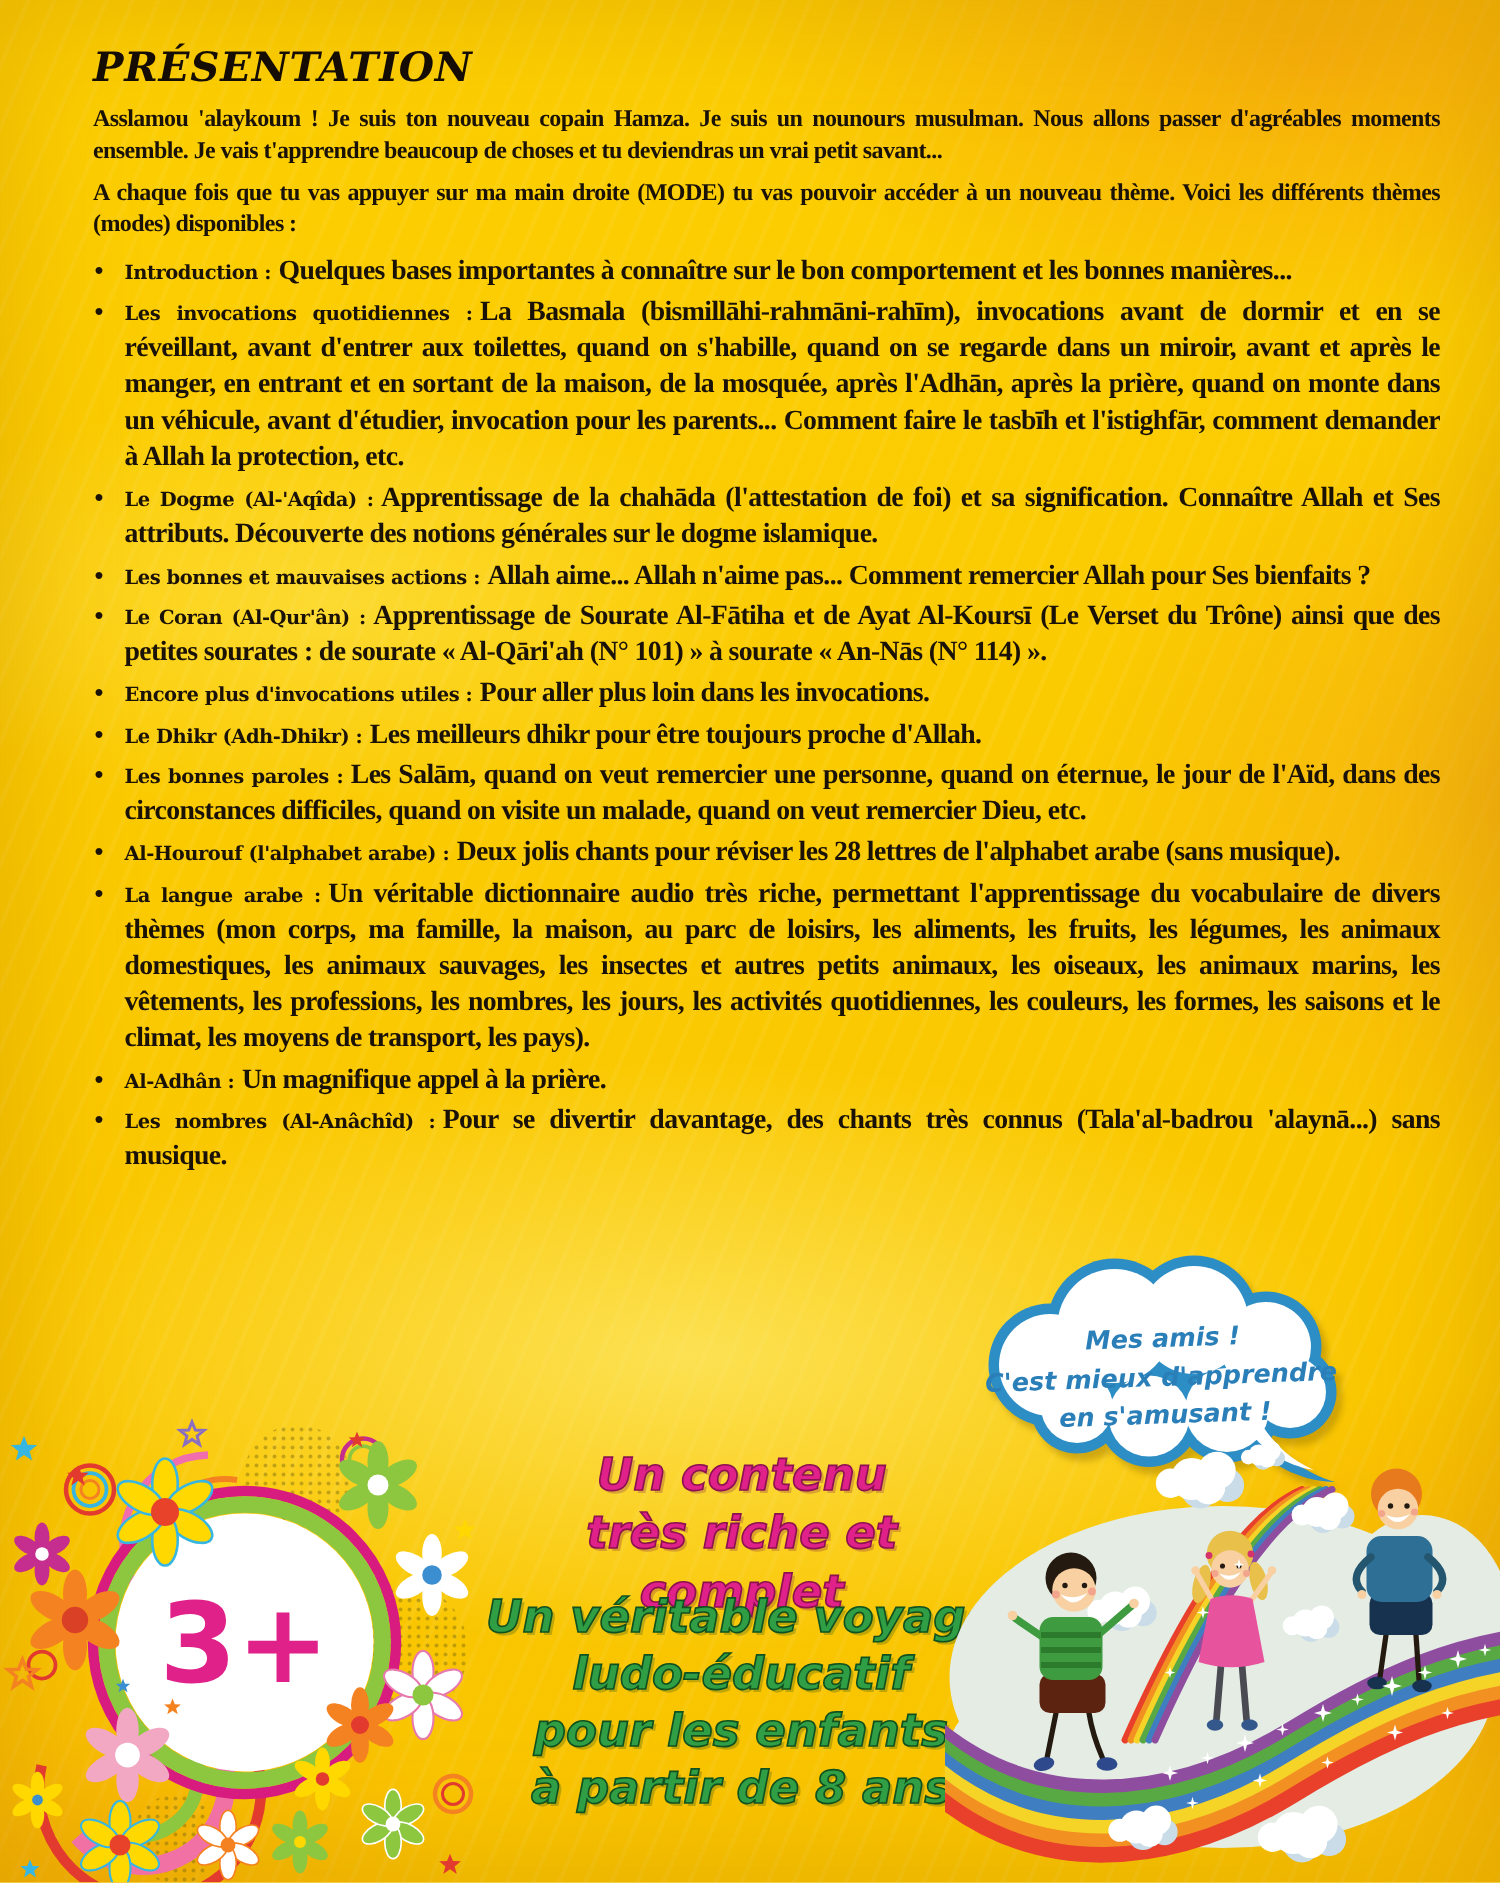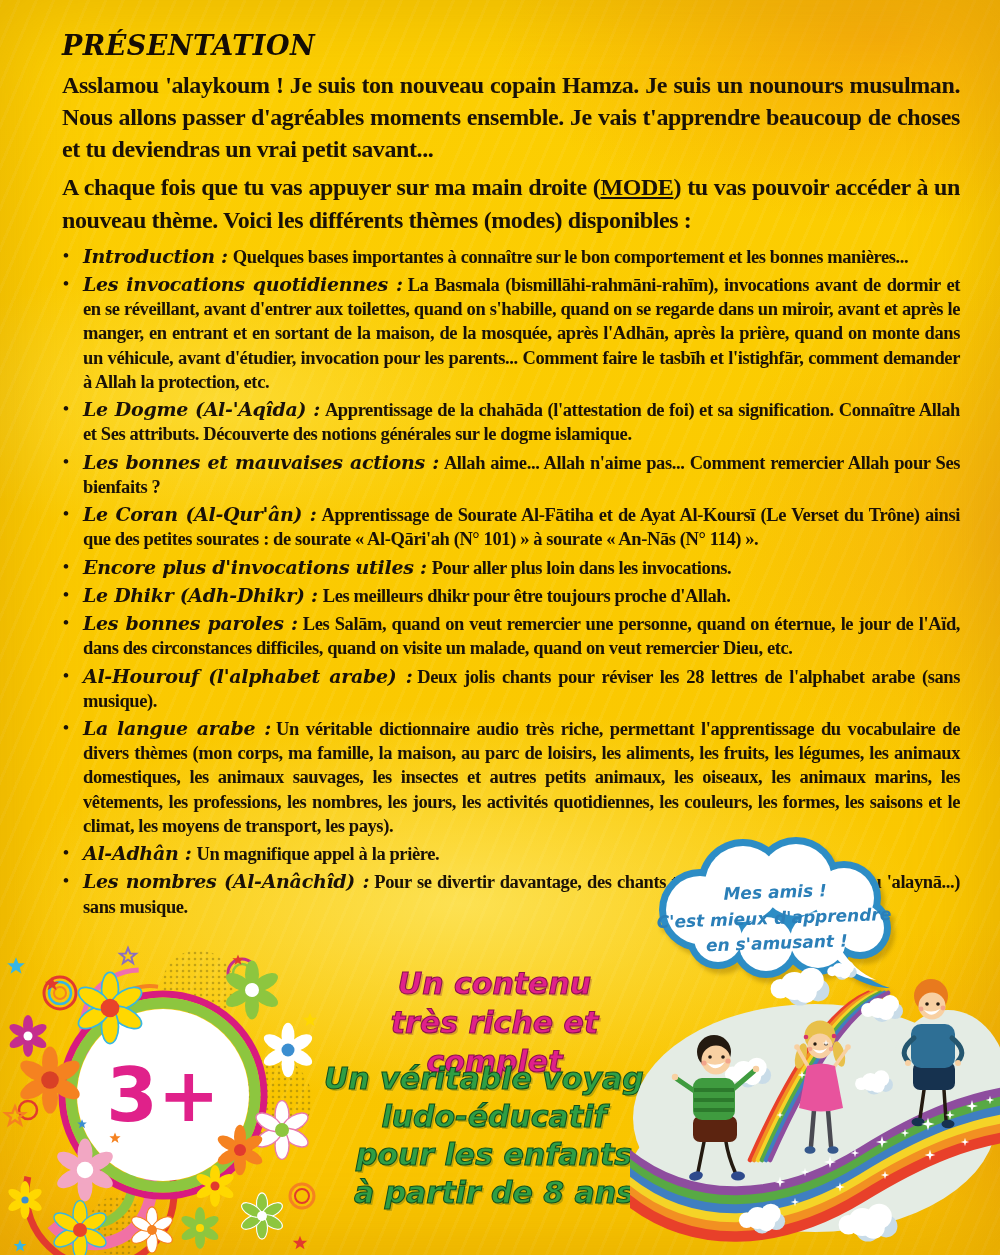--- a/index.html
+++ b/index.html
@@ -18,33 +18,33 @@
     box-shadow: inset 0 0 90px rgba(170,100,0,.28);
     font-family:"Liberation Serif", serif;
     color:#1b1207;
   }
   .content{position:absolute;left:62px;top:30px;width:898px;}
   .title{
     font-family:"DejaVu Serif", serif;font-weight:bold;font-style:italic;
     font-size:27px;letter-spacing:.5px;margin:0 0 8px 0;color:#150d04;
   }
   p.intro{
-    margin:0 0 6px 0;font-weight:700;font-size:24px;line-height:1.34;
+    margin:0 0 6px 0;font-weight:700;font-size:16px;line-height:1.34;
     letter-spacing:-.4px;text-align:justify;
   }
-  p.intro .mode{font-weight:900;text-decoration:underline;}
+  p.intro .mode{font-weight:900;}
   ul.themes{list-style:none;margin:8px 0 0 0;padding:0;}
   ul.themes li{
     position:relative;padding-left:21px;margin:3px 0;
     font-size:18.5px;font-weight:700;line-height:1.31;letter-spacing:-.4px;text-align:justify;
   }
   ul.themes .dot{position:absolute;left:1px;top:1px;font-size:17px;}
   ul.themes .h{
-    font-family:"DejaVu Serif", serif;font-style:italic;font-weight:bold;
-    font-size:19px;letter-spacing:-.3px;margin-right:5px;
+    font-family:"DejaVu Serif", serif;font-weight:bold;
+    font-size:13px;letter-spacing:-.3px;margin-right:5px;
   }
   .bubble{position:absolute;left:648px;top:832px;width:250px;height:158px;filter:drop-shadow(4px 5px 2px rgba(130,95,0,.35));}
   .bubble text{
     font-family:"DejaVu Sans", sans-serif;font-style:italic;font-weight:600;
     font-size:17px;fill:#2b7fb8;
   }
   .tag{position:absolute;text-align:center;font-family:"DejaVu Sans", sans-serif;font-weight:bold;font-style:italic;}
   .tag-pink{left:322px;top:964px;width:345px;font-size:30px;line-height:1.3;color:#e0218a;-webkit-text-stroke:1.1px #8c1150;text-shadow:2px 2px 0 rgba(120,20,70,.25);}
   .tag-green{left:318px;top:1060px;width:352px;font-size:30px;line-height:1.27;color:#2f9e44;-webkit-text-stroke:1.1px #11511f;text-shadow:2px 2px 0 rgba(20,70,25,.25);}
   .flowers{position:absolute;left:0;top:938px;width:332px;height:317px;}

